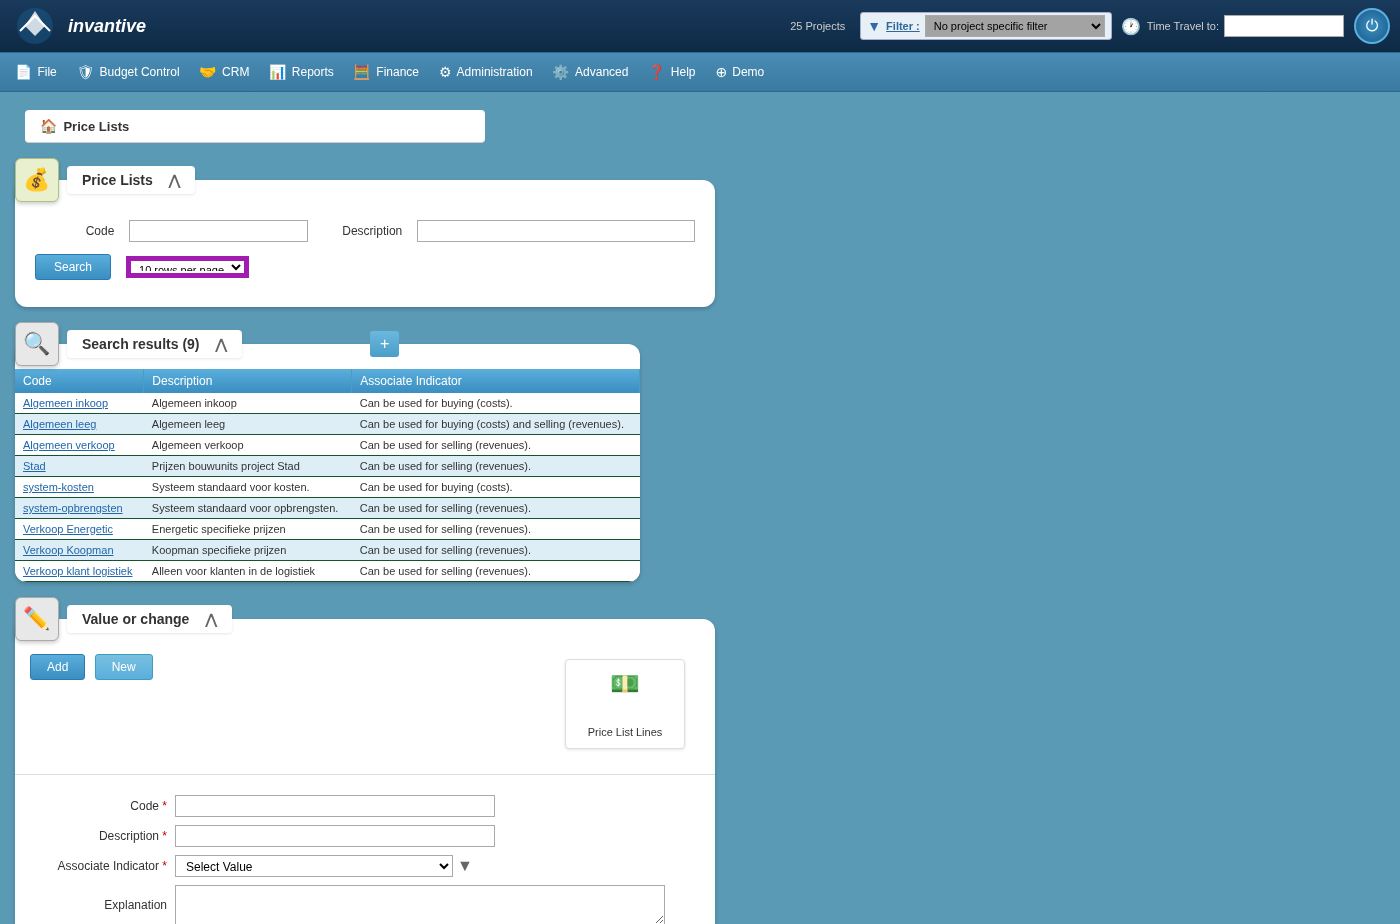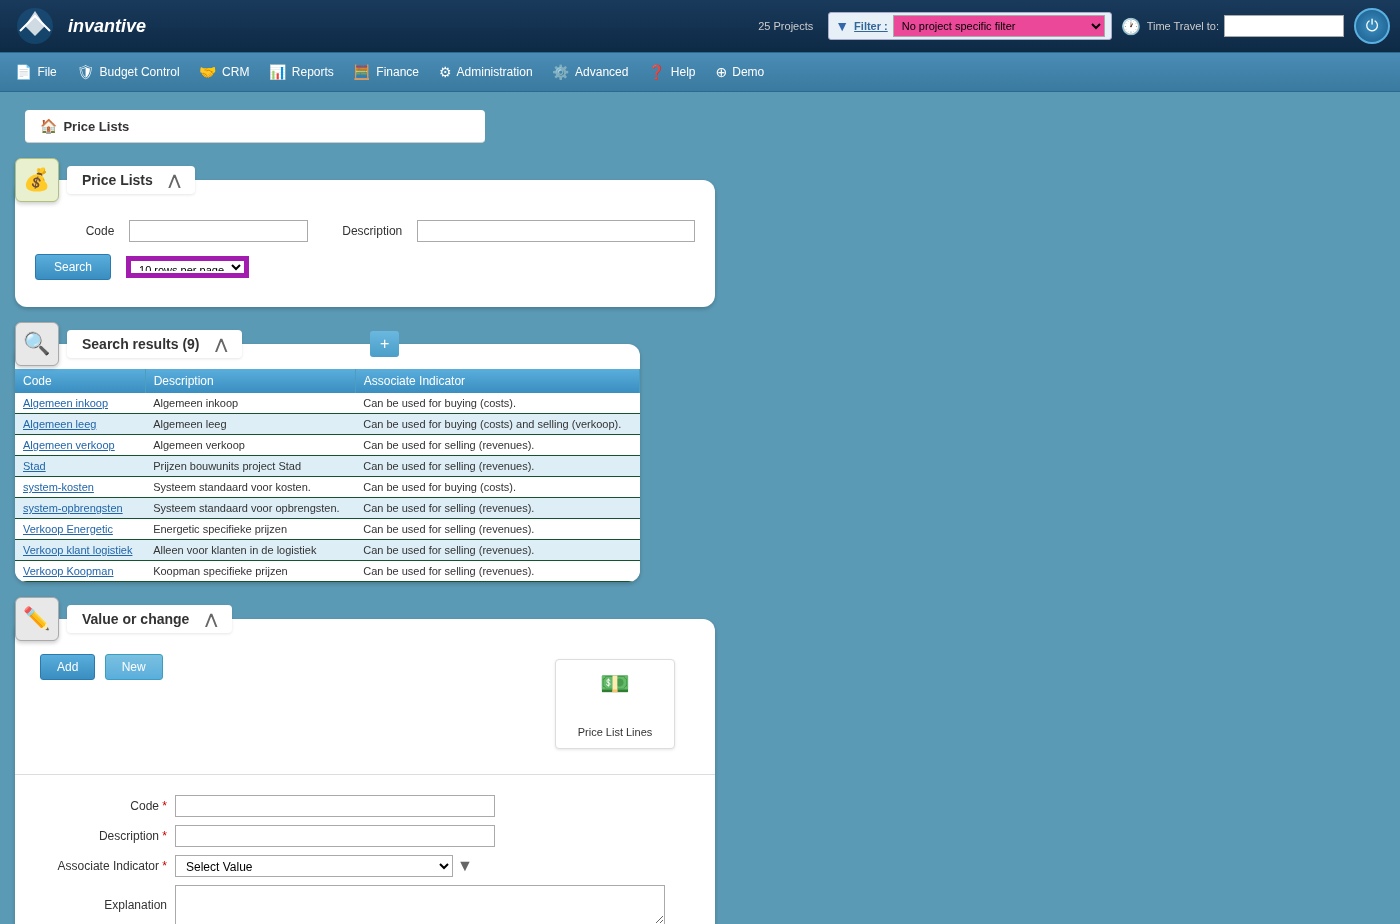--- a/index.html
+++ b/index.html
@@ -30,25 +30,25 @@
       display: flex;
       align-items: center;
       background: #e8f0f7;
       border: 1px solid #aac;
       border-radius: 3px;
       padding: 2px 6px;
       gap: 5px;
     }
     .filter-label { color: #336699; font-size: 11px; font-weight: bold; cursor: pointer; text-decoration: underline; }
     .filter-select {
-      background: #ec4899;
+      background: #a3a3a3;
       border: 1px solid #aaa;
       padding: 2px 4px;
       font-size: 11px;
-      width: 212px;
+      width: 180px;
       height: 22px;
     }
     .time-travel-area {
       display: flex;
       align-items: center;
       gap: 5px;
       color: #ccc;
       font-size: 11px;
     }
     .time-travel-input {
@@ -448,21 +448,21 @@
         </thead>
         <tbody id="results-tbody">
         <tr>
       <td><a class="result-link">Algemeen inkoop</a></td>
       <td>Algemeen inkoop</td>
       <td>Can be used for buying (costs).</td>
     </tr>
             <tr>
       <td><a class="result-link">Algemeen leeg</a></td>
       <td>Algemeen leeg</td>
-      <td>Can be used for buying (costs) and selling (verkoop).</td>
+      <td>Can be used for buying (costs) and selling (revenues).</td>
     </tr>
             <tr>
       <td><a class="result-link">Algemeen verkoop</a></td>
       <td>Algemeen verkoop</td>
       <td>Can be used for selling (revenues).</td>
     </tr>
             <tr>
       <td><a class="result-link">Stad</a></td>
       <td>Prijzen bouwunits project Stad</td>
       <td>Can be used for selling (revenues).</td>
@@ -476,46 +476,46 @@
       <td><a class="result-link">system-opbrengsten</a></td>
       <td>Systeem standaard voor opbrengsten.</td>
       <td>Can be used for selling (revenues).</td>
     </tr>
             <tr>
       <td><a class="result-link">Verkoop Energetic</a></td>
       <td>Energetic specifieke prijzen</td>
       <td>Can be used for selling (revenues).</td>
     </tr>
             <tr>
+      <td><a class="result-link">Verkoop Koopman</a></td>
+      <td>Koopman specifieke prijzen</td>
+      <td>Can be used for selling (revenues).</td>
+    </tr>
+            <tr>
       <td><a class="result-link">Verkoop klant logistiek</a></td>
       <td>Alleen voor klanten in de logistiek</td>
-      <td>Can be used for selling (revenues).</td>
-    </tr>
-            <tr>
-      <td><a class="result-link">Verkoop Koopman</a></td>
-      <td>Koopman specifieke prijzen</td>
       <td>Can be used for selling (revenues).</td>
     </tr>
           </tbody>
       </table>
     </div>
   </div>
 
   <div style="margin-top: 10px; position: relative;">
     <div class="floating-header">
       <div class="floating-icon" style="background: #e8e8e8; border-color: #aaa;">
         <span style="font-size: 22px; color: #666;">✏️</span>
       </div>
       <div class="floating-title-bar">
         <span>Value or change</span>
         <span class="collapse-btn">⋀</span>
       </div>
     </div>
     <div class="section-panel create-panel" style="margin-top: -22px; padding-top: 25px;">
-      <div style="display: flex; align-items: flex-start; padding: 10px 25px;">
+      <div style="display: flex; align-items: flex-start; padding: 10px 15px;">
         <div>
           <button class="add-btn">Add</button>
           <button class="new-btn" style="margin-left: 6px;">New</button>
         </div>
         <div style="flex: 1;"></div>
         <div class="price-list-lines-box">
           <div style="font-size: 24px; color: #4a8; margin-bottom: 4px;">💵</div>
           <div class="price-list-lines-text">Price List Lines</div>
         </div>
       </div>

